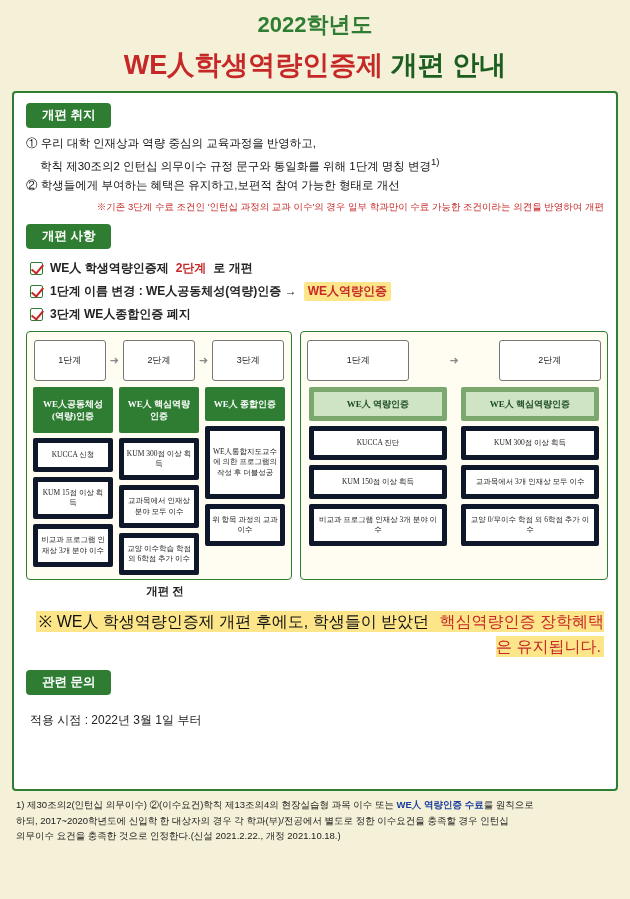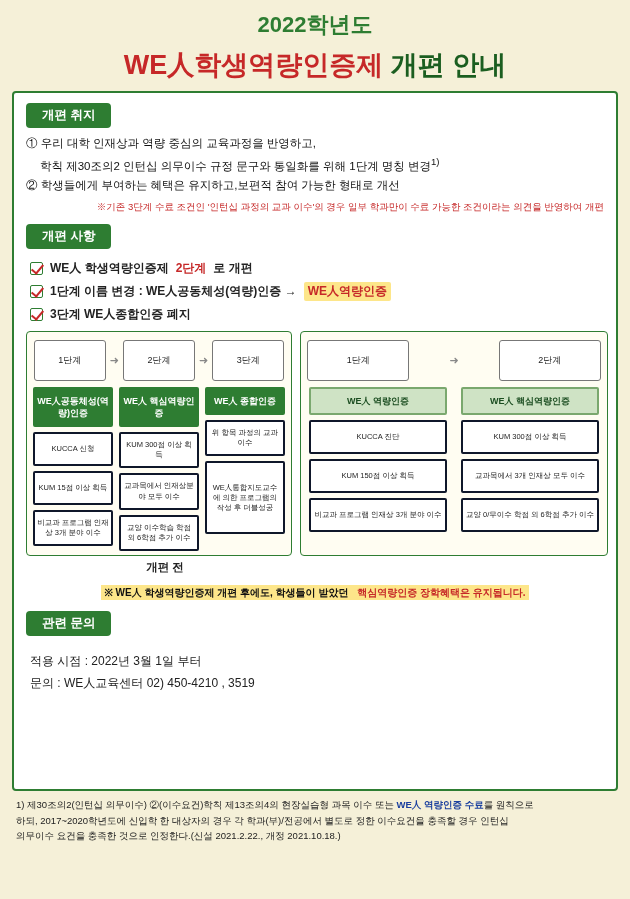--- a/index.html
+++ b/index.html
@@ -77,35 +77,35 @@
   .stage-pill {
     border:1px solid #777; background:#fff; font-size:9px; padding:13px 0;
     border-radius: 3px; text-align:center; width: 72px;
   }
   .stage-pill.w2 { width: 110px; }
   .arrow { font-size: 11px; color:#888; }
 
   .cols { display:flex; gap:6px; margin-top:6px; justify-content:center; }
   .col { display:flex; flex-direction:column; gap:5px; }
   .cell {
-    border:2px solid #0f172a; background:#fff; font-size:7.5px; text-align:center;
+    border:5px solid #0f172a; background:#fff; font-size:7.5px; text-align:center;
     padding:6px 2px; border-radius:2px; line-height:1.35; min-height:28px;
-    display:flex; align-items:center; justify-content:center;
+    display:flex; align-items:center; justify-content:center;font-family:Liberation Serif, serif;
   }
   .cell.head { background:#2e7d32; color:#fff; font-weight:bold; font-size:9px; border-color:#2e7d32; }
   .cell.head.gr { background:#cfe3c5; color:#1b4d20; border-color:#7aa86e; }
   .w-left { width: 80px; }
   .w-right { width: 138px; }
   .cell.tall { min-height: 34px; }
 
   .cap-row { display:flex; margin-top: 4px; }
   .cap { text-align:center; font-size: 11.5px; font-weight:bold; }
 
   .banner {
-    margin-top: 10px; text-align:center; font-size: 10px; font-weight:bold;
+    margin-top: 10px; text-align:right; font-size: 16px; font-weight:normal;
     color:#111; line-height:1.6;
   }
   .banner .y { background:#fde68a; padding:2px 3px; }
 
   
   .contact { margin-top: 8px; }
   .contact .line { font-size: 12px; line-height: 1.85; padding-left:4px; }
 
   
   .foot {
@@ -179,22 +179,22 @@
             <div class="cell w-left tall">비교과 프로그램 인재상 3개 분야 이수</div>
           </div>
           <div class="col">
             <div class="cell head w-left">WE人 핵심역량인증</div>
             <div class="cell w-left tall">KUM 300점 이상 획득</div>
             <div class="cell w-left tall">교과목에서 인재상분야 모두 이수</div>
             <div class="cell w-left tall">교양 이수학습 학점 외 6학점 추가 이수</div>
           </div>
           <div class="col">
             <div class="cell head w-left">WE人 종합인증</div>
+            <div class="cell w-left tall" style="min-height:73px;">WE人통합지도교수에 의한 프로그램의 작성 후 더블성공</div>
             <div class="cell w-left tall">위 항목 과정의 교과 이수</div>
-            <div class="cell w-left tall" style="min-height:73px;">WE人통합지도교수에 의한 프로그램의 작성 후 더블성공</div>
           </div>
         </div>
       </div>
 
       <div class="dia-box dia-right">
         <div class="stage-head" style="gap:40px;">
           <div class="stage-pill w2">1단계</div>
           <span class="arrow">➜</span>
           <div class="stage-pill w2">2단계</div>
         </div>
@@ -223,21 +223,20 @@
     <div class="banner">
       <span class="y">※ WE人 학생역량인증제 개편 후에도, 학생들이 받았던 </span><span class="y red-b">핵심역량인증 장학혜택은 유지됩니다.</span>
     </div>
 
     
     <div style="margin-top:10px;">
       <div class="sec-label">관련 문의</div>
     </div>
     <div class="contact">
       <div class="line">적용 시점 : 2022년 3월 1일 부터</div>
-      <div class="line">문의 : WE人교육센터 02) 450-4210 , 3519</div>
     </div>
   </div>
 
   <div class="foot">
     <div>
       <span>1) 제30조의2(인턴십 의무이수) ②(이수요건)학칙 제13조의4의 현장실습형 과목 이수 또는 </span><span class="blue">WE人 역량인증 수료</span><span>를 원칙으로</span>
     </div>
     <div>하되, 2017~2020학년도에 신입학 한 대상자의 경우 각 학과(부)/전공에서 별도로 정한 이수요건을 충족할 경우 인턴십</div>
     <div>의무이수 요건을 충족한 것으로 인정한다.(신설 2021.2.22., 개정 2021.10.18.)</div>
   </div>

